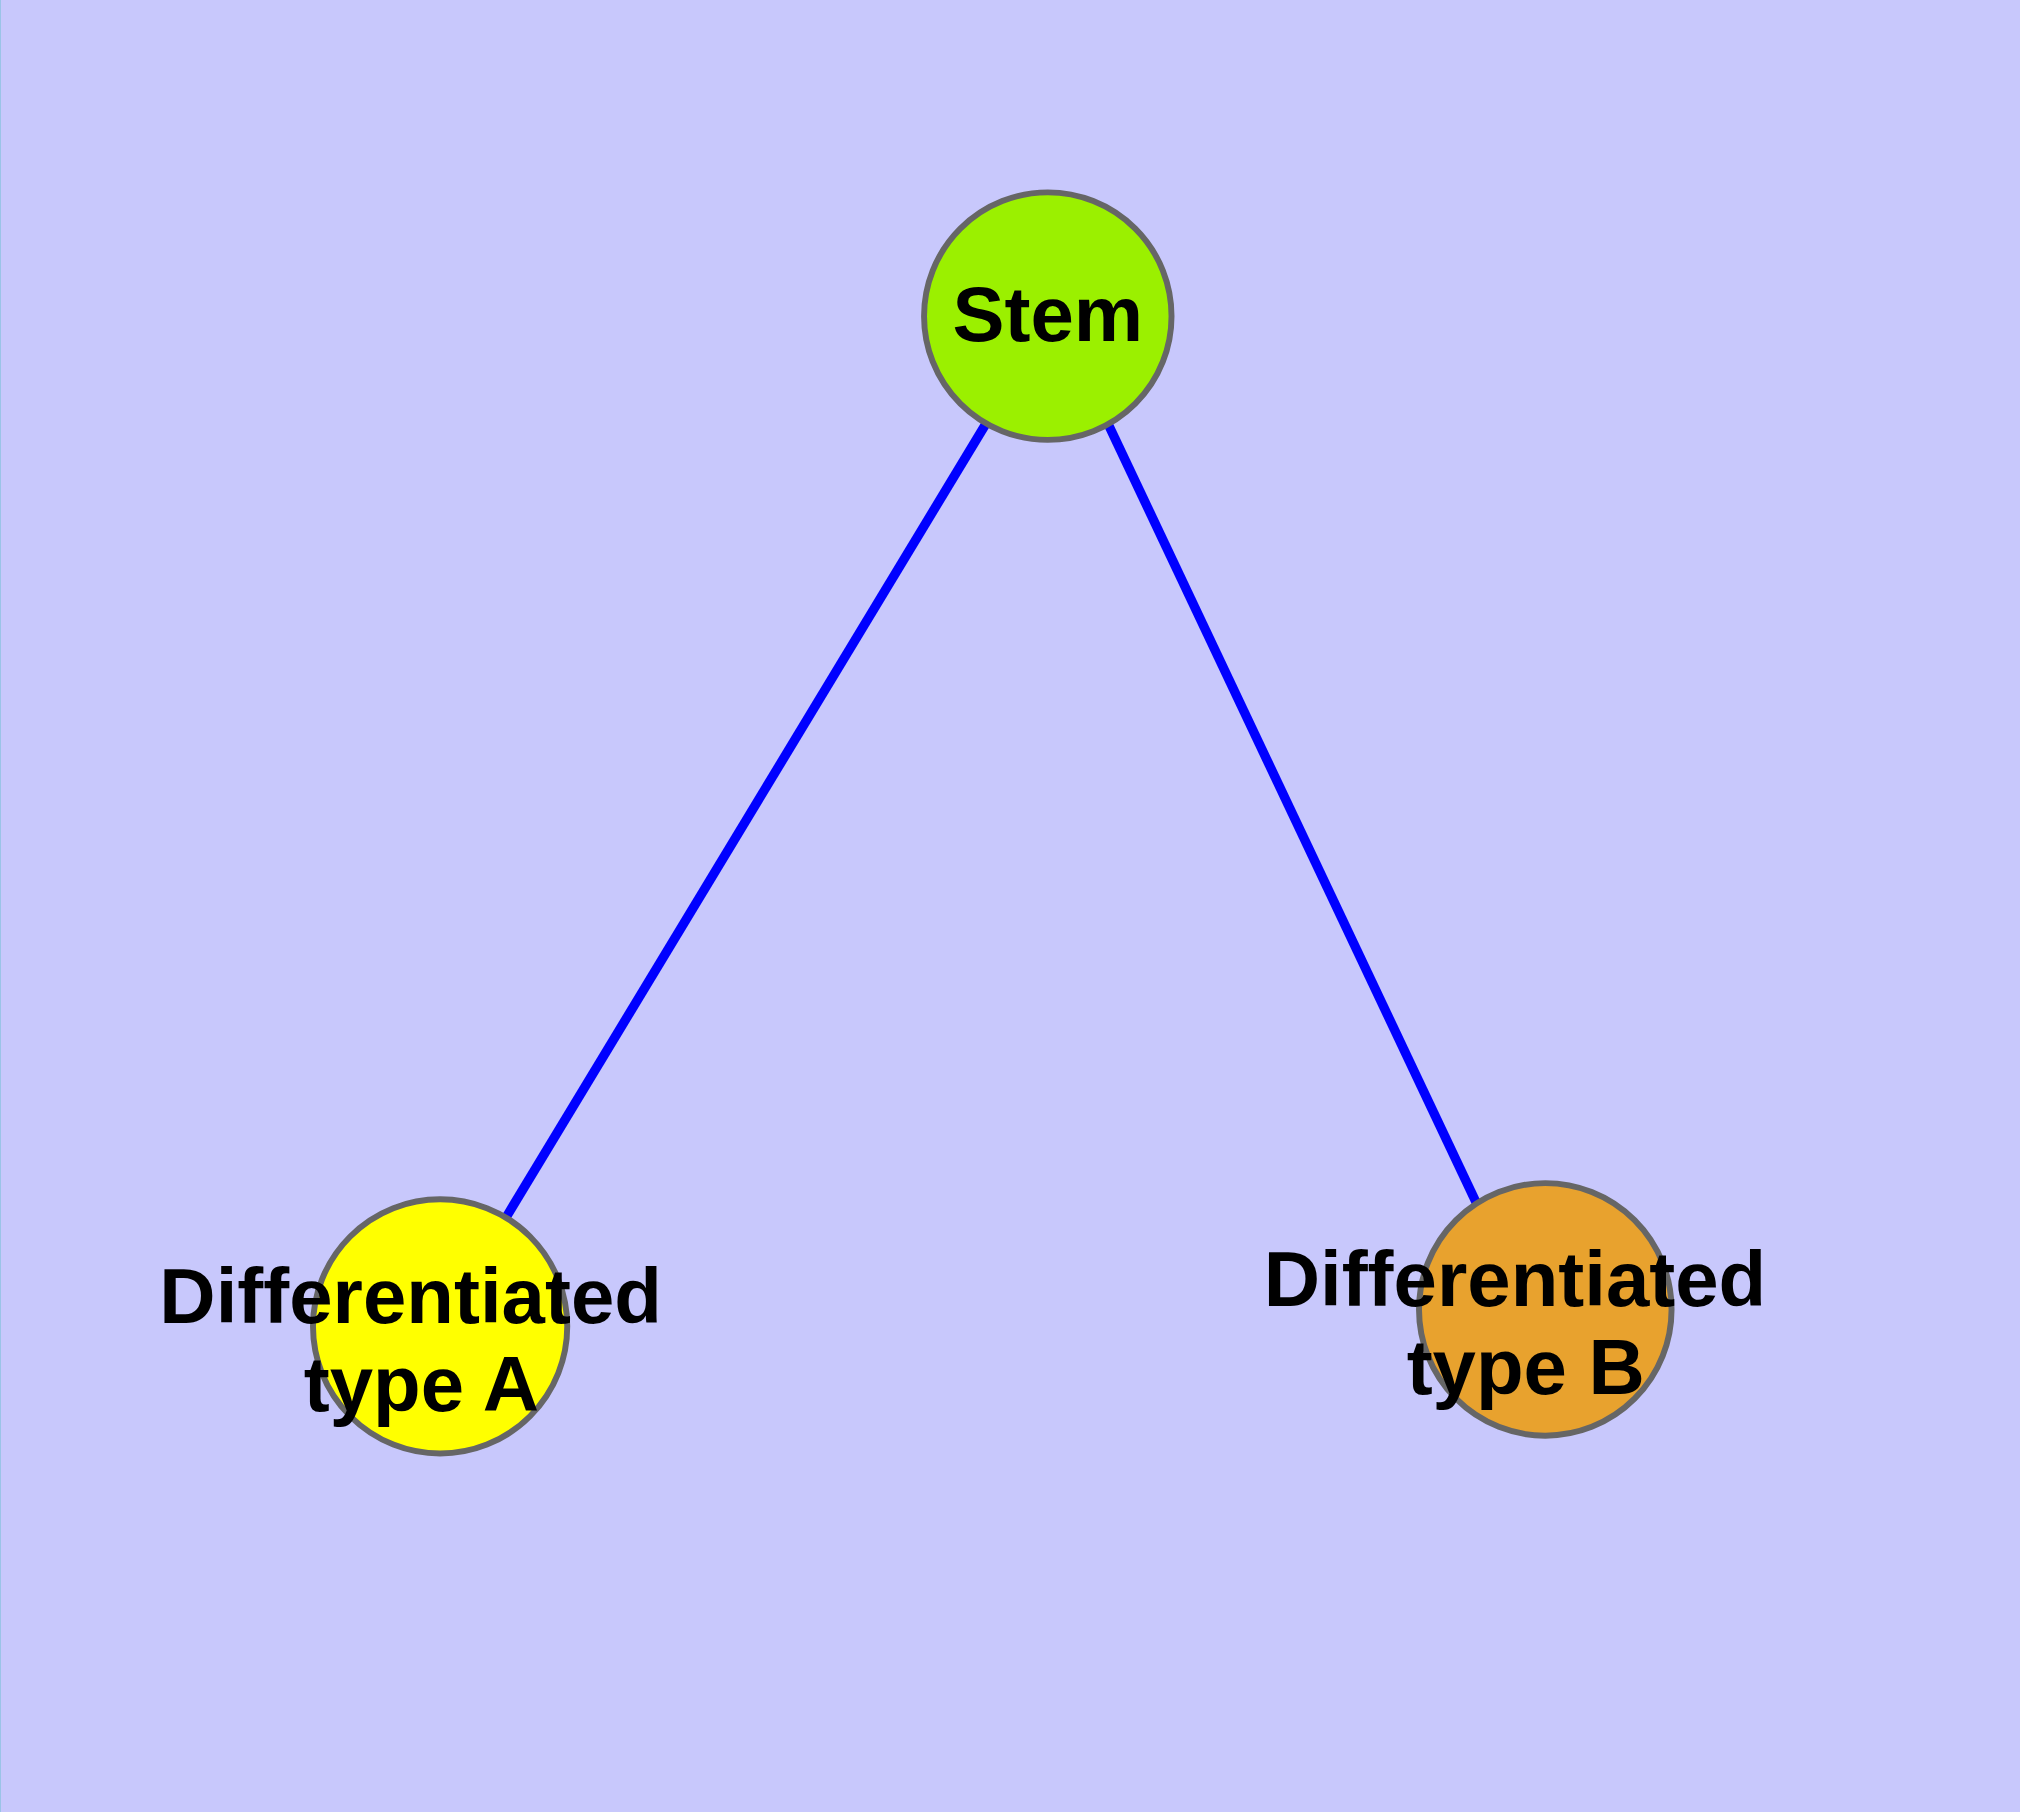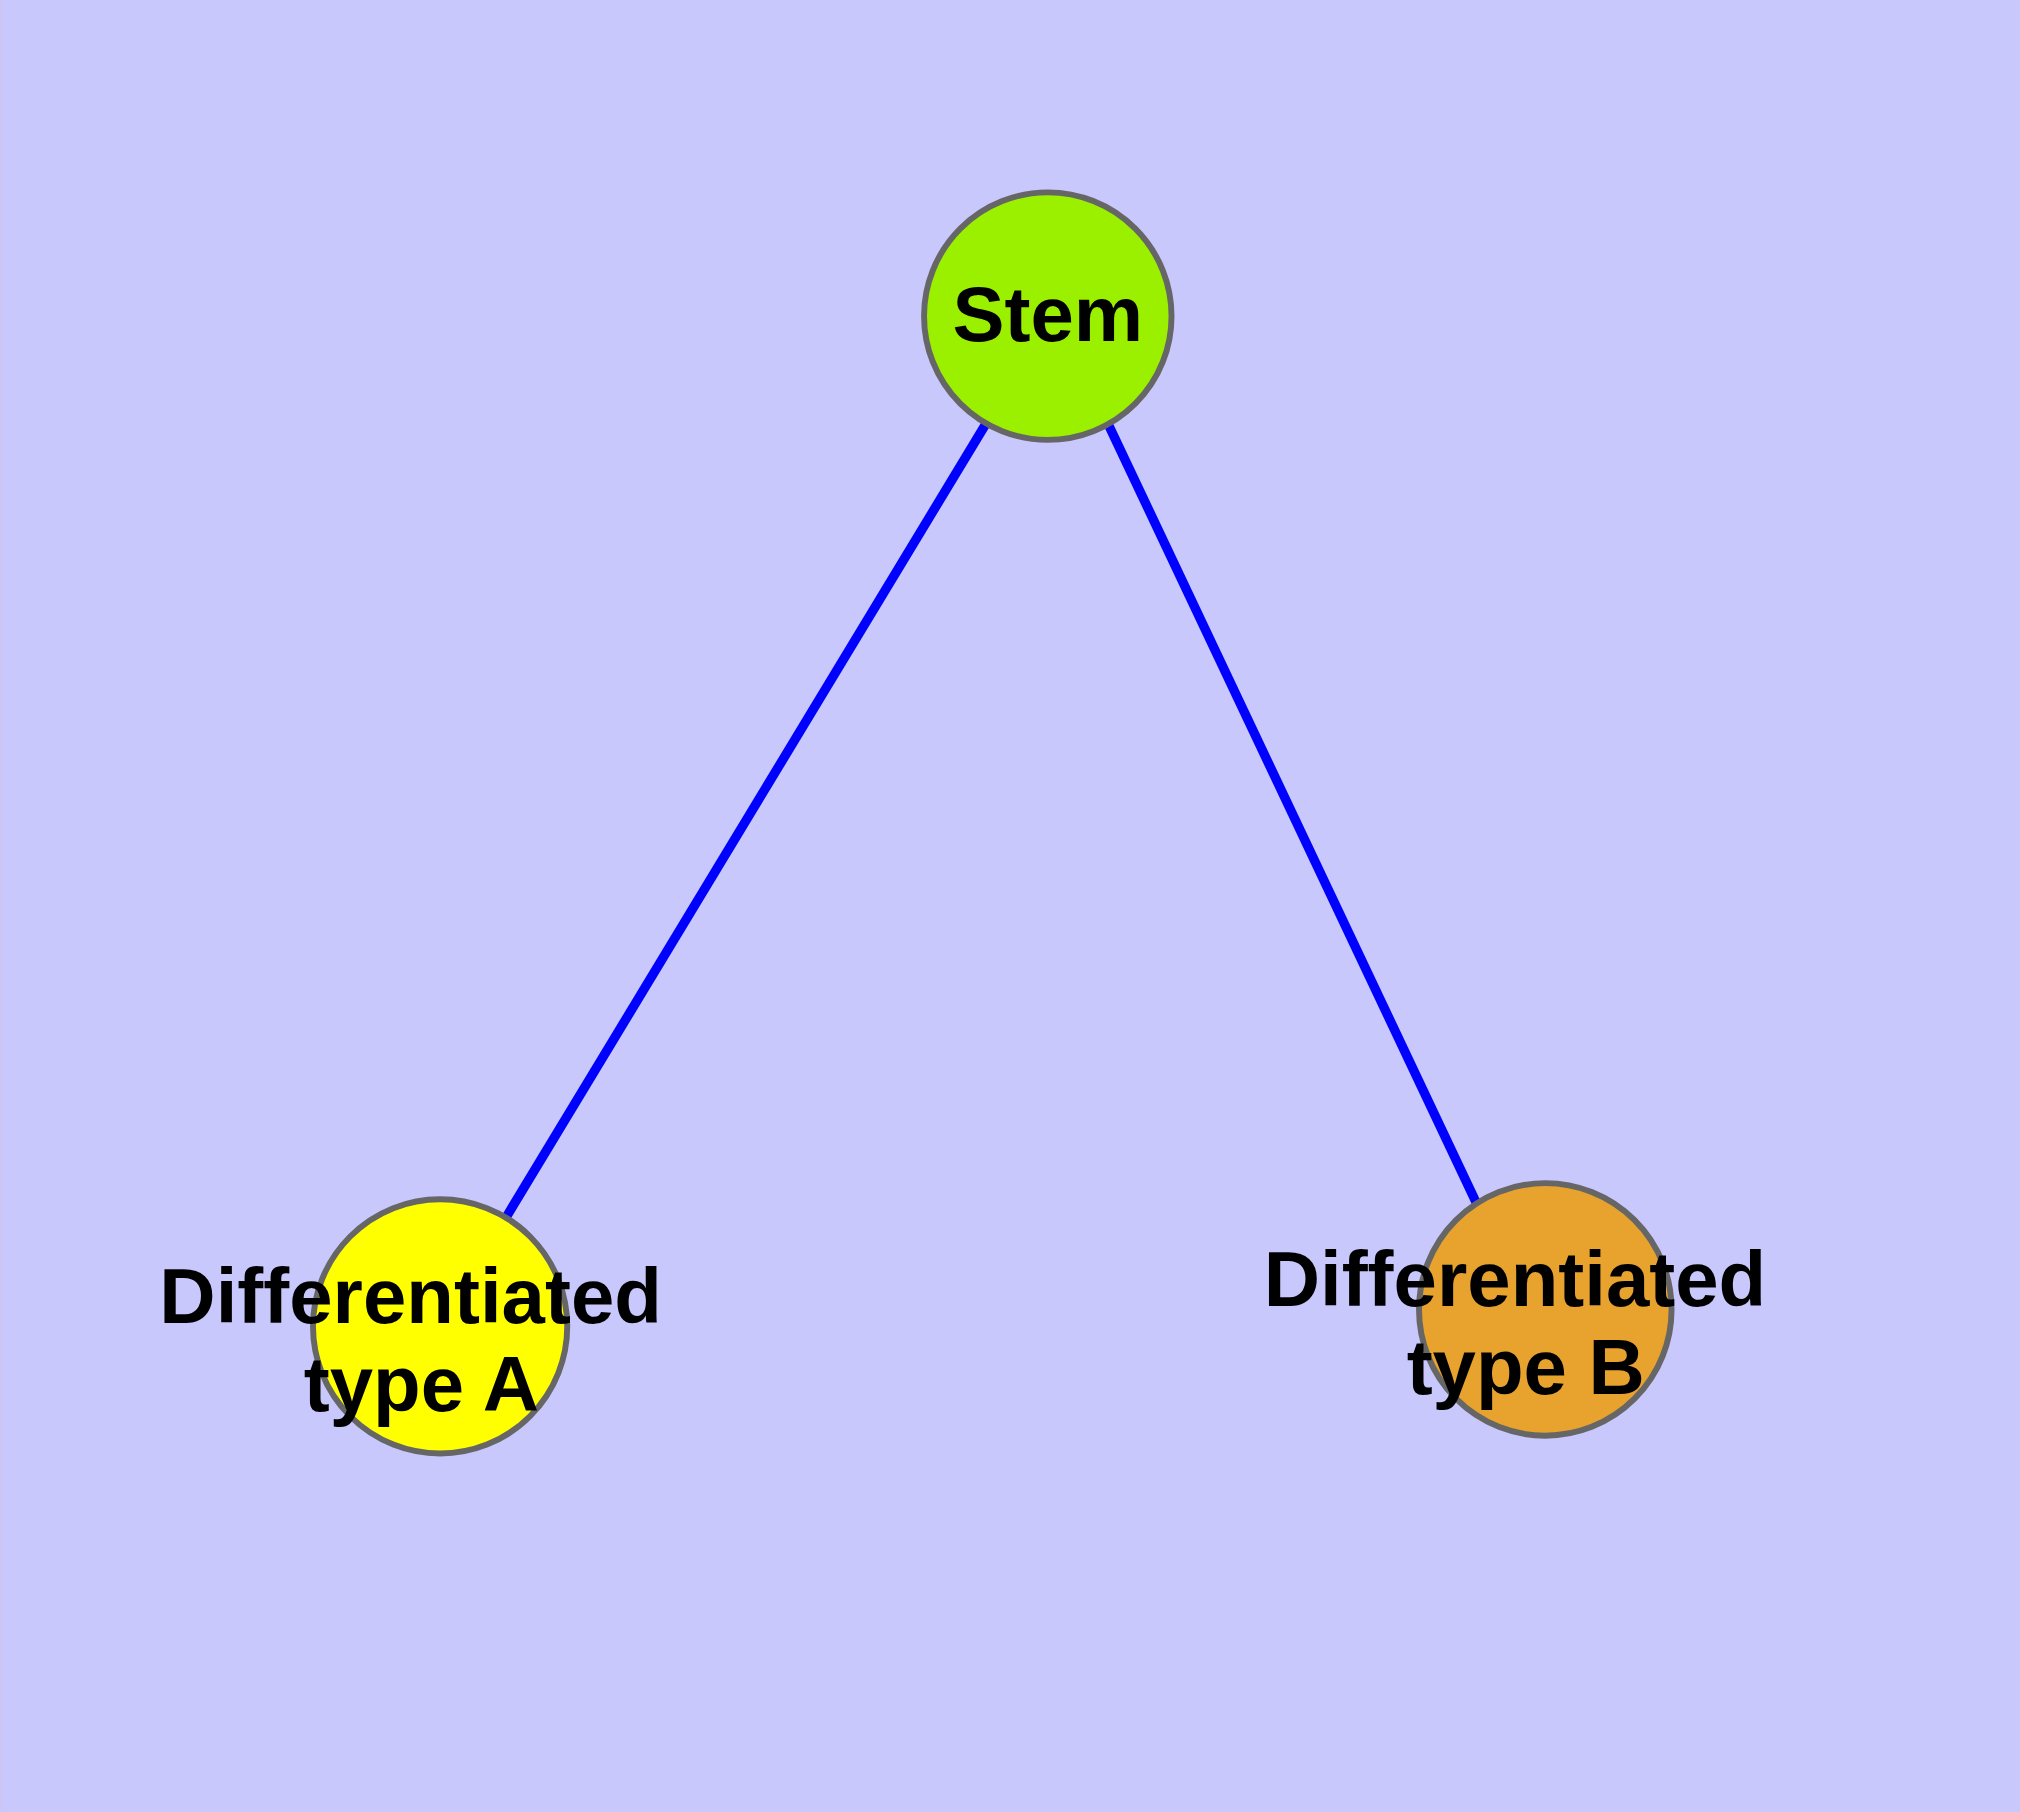--- a/index.html
+++ b/index.html
@@ -10,21 +10,21 @@
   body {
     width: 2021px;
     height: 1812px;
     overflow: hidden;
     font-family: "Liberation Sans", sans-serif;
   }
   #graph-canvas {
     position: relative;
     width: 2021px;
     height: 1812px;
-    background: #f9a8d4;
+    background: #14b8a6;
   }
   #graph-svg {
     position: absolute;
     left: 0;
     top: 0;
     width: 2021px;
     height: 1812px;
     display: block;
   }
   .node-label {

